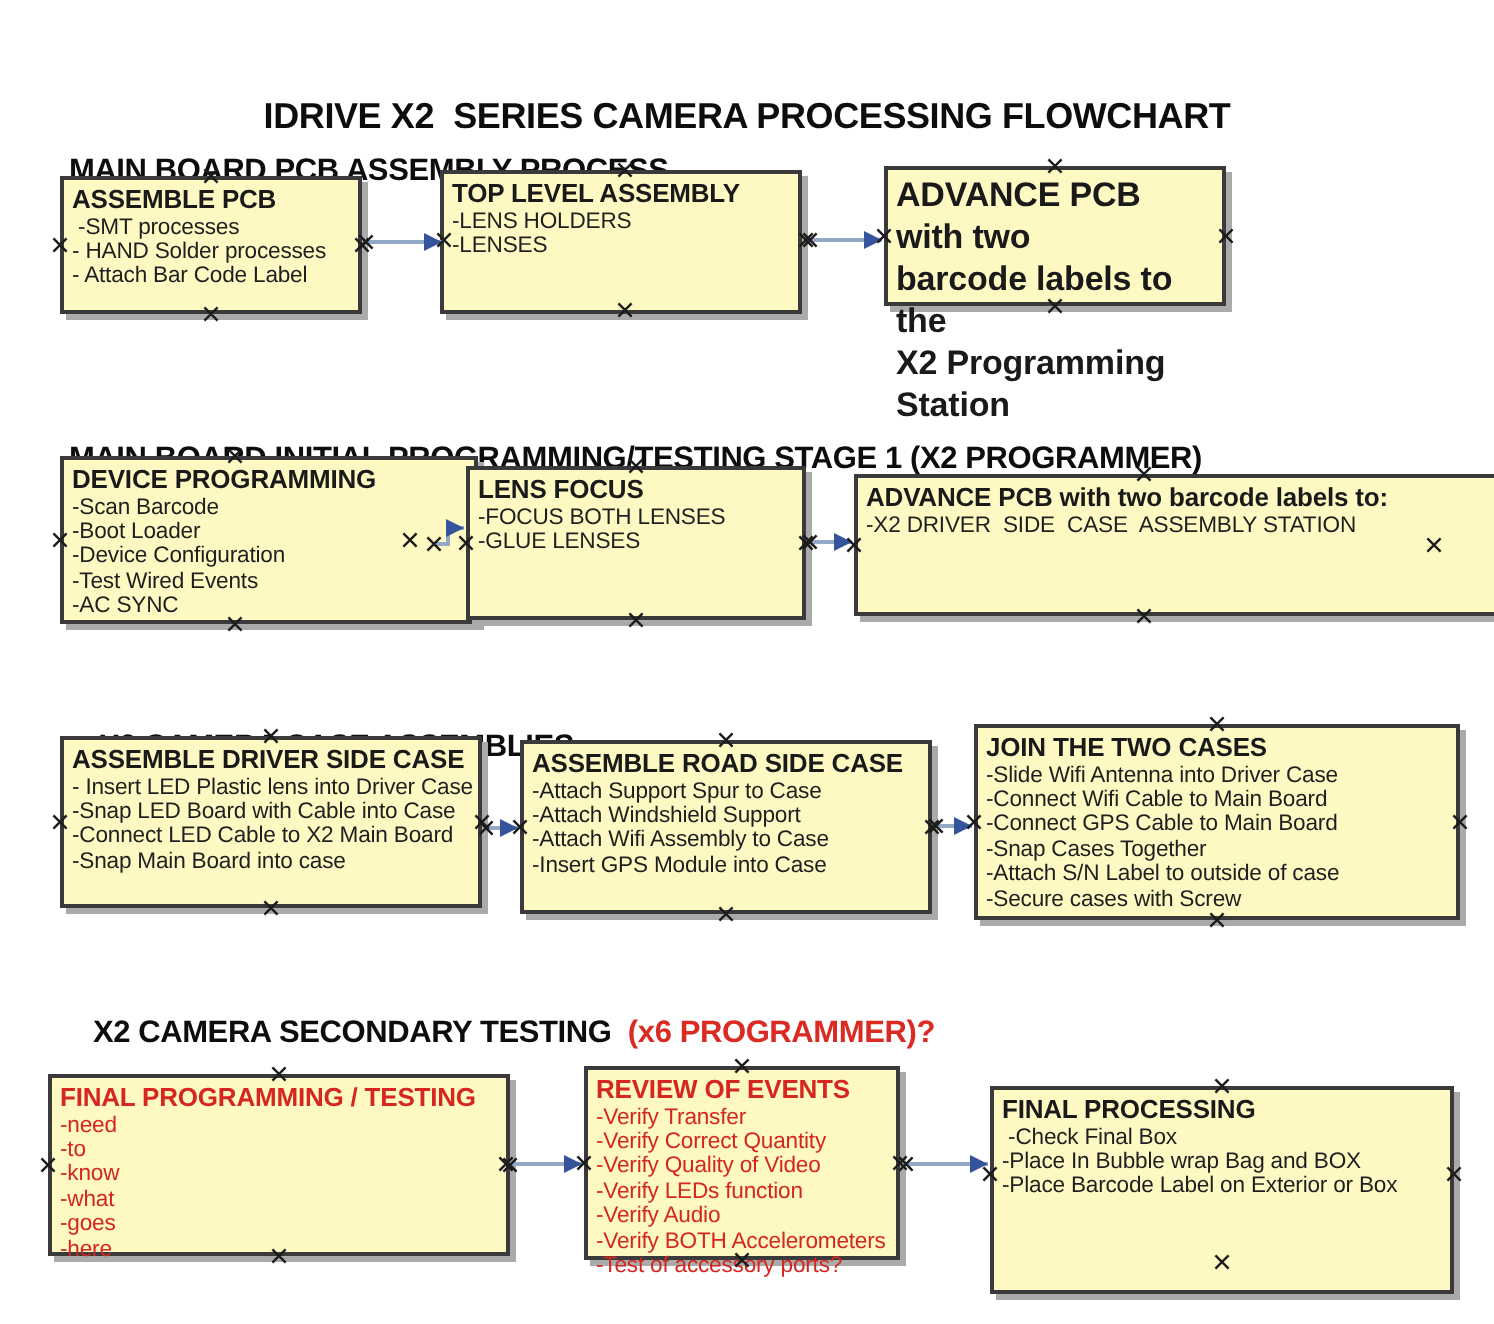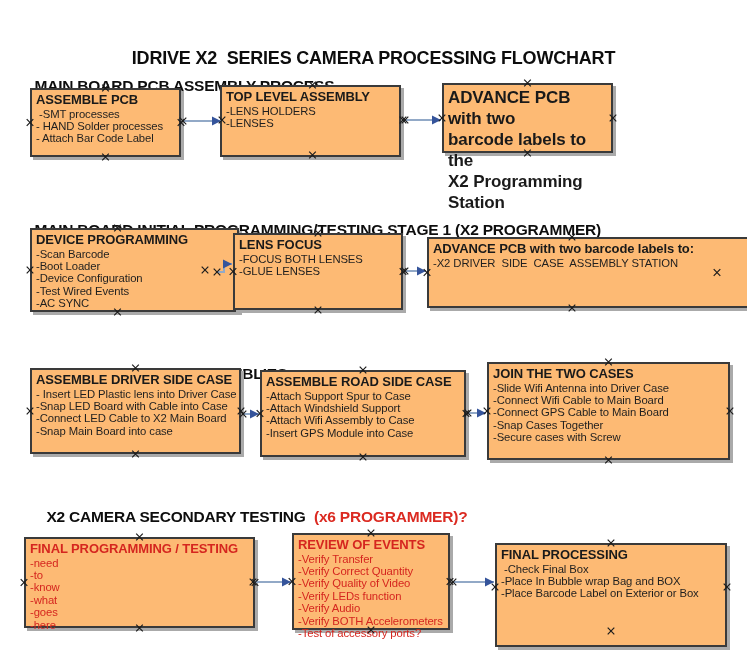--- a/index.html
+++ b/index.html
@@ -9,21 +9,21 @@
   }
   .main-title{
     position:absolute;left:0;top:20px;width:100%;text-align:center;
     font-size:18px;font-weight:bold;color:#0d0d0d;white-space:pre;letter-spacing:-0.2px;margin-top:28px;
   }
   .heading{
     position:absolute;font-size:15.5px;font-weight:bold;color:#0d0d0d;white-space:pre;letter-spacing:-0.2px;
   }
   .heading .red-part{color:#db2a21;white-space:pre;}
   .box{
-    position:absolute;box-sizing:border-box;background:#fdba74;border:2px solid #3a3a3a;
+    position:absolute;box-sizing:border-box;background:#fef9c3;border:2px solid #3a3a3a;
     box-shadow:3px 3px 0 #aaaaaa;padding:2px 4px;overflow:visible;z-index:1;
   }
   .box .title{
     font-size:13px;font-weight:bold;line-height:1.2;color:#1a1a1a;
     white-space:pre-line;letter-spacing:-0.1px;
   }
   .box.big .title{font-size:17px;line-height:21px;}
   .box .item{
     font-size:11.3px;line-height:12.4px;color:#1f1f1f;white-space:pre;letter-spacing:-0.1px;
   }
@@ -116,20 +116,21 @@
         <div class="item">-Insert GPS Module into Case</div>
       </div>
   </div>
   <div class="box" style="left:487px;top:362px;width:243px;height:98px">
     <div class="title">JOIN THE TWO CASES</div>
     <div>
         <div class="item">-Slide Wifi Antenna into Driver Case</div>
         <div class="item">-Connect Wifi Cable to Main Board</div>
         <div class="item">-Connect GPS Cable to Main Board</div>
         <div class="item">-Snap Cases Together</div>
+        <div class="item">-Attach S/N Label to outside of case</div>
         <div class="item">-Secure cases with Screw</div>
       </div>
   </div>
 
   <div class="box red" style="left:24px;top:537px;width:231px;height:91px">
     <div class="title">FINAL PROGRAMMING / TESTING</div>
     <div>
         <div class="item">-need</div>
         <div class="item">-to</div>
         <div class="item">-know</div>

